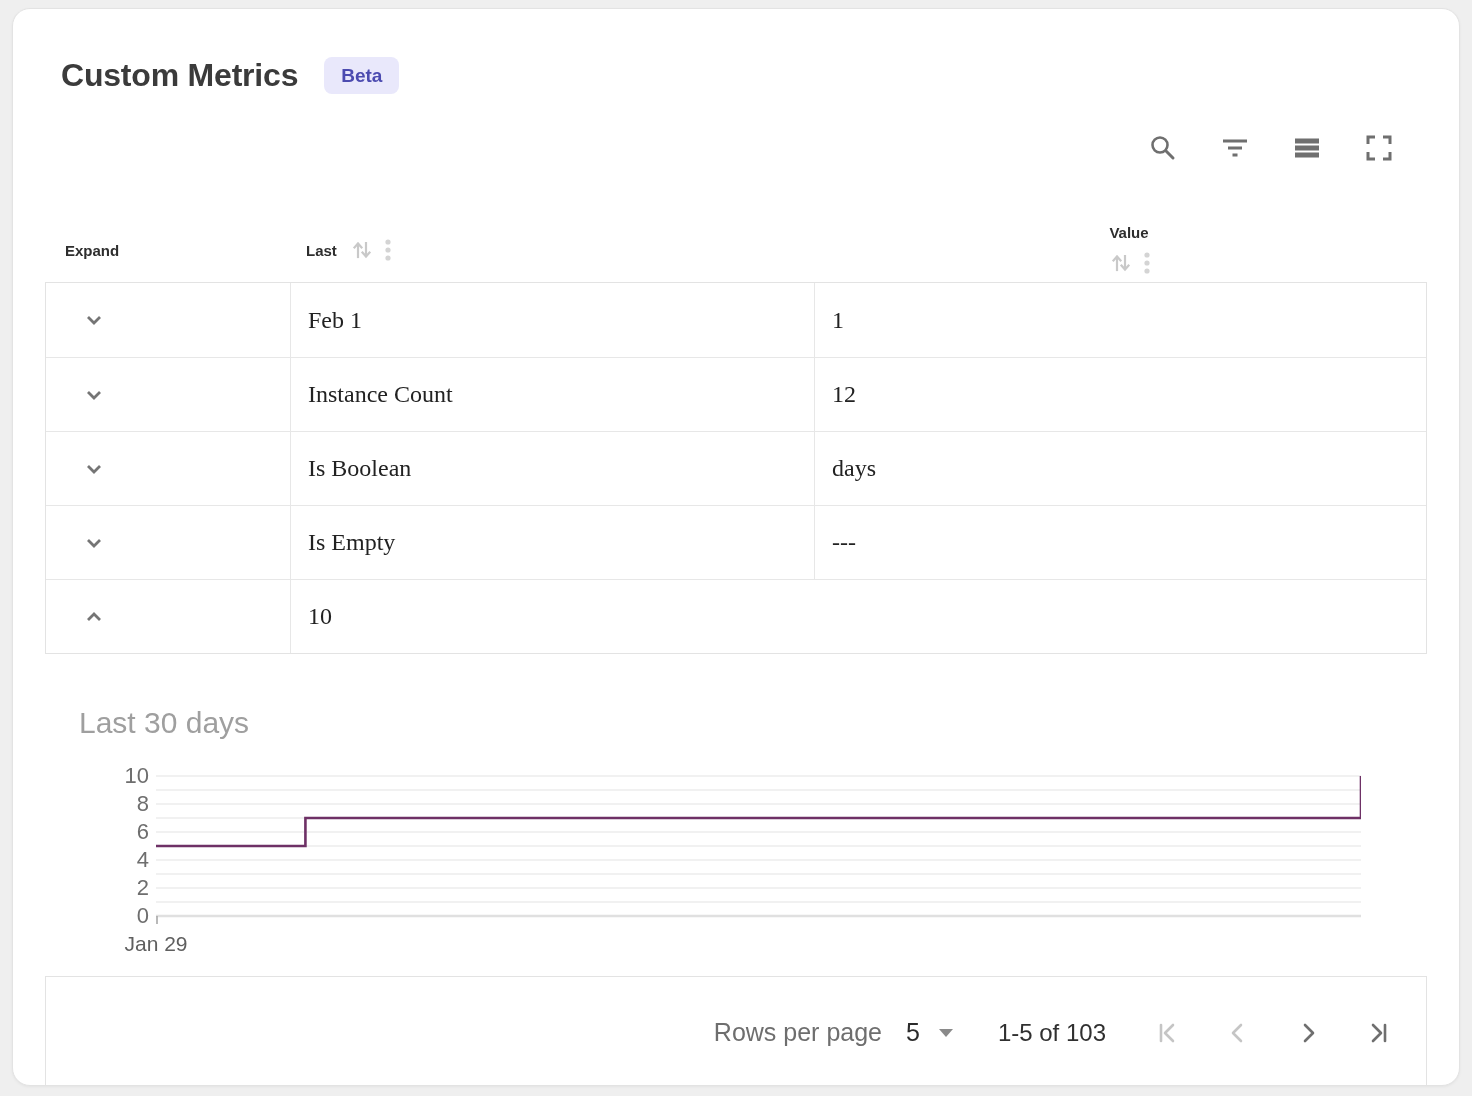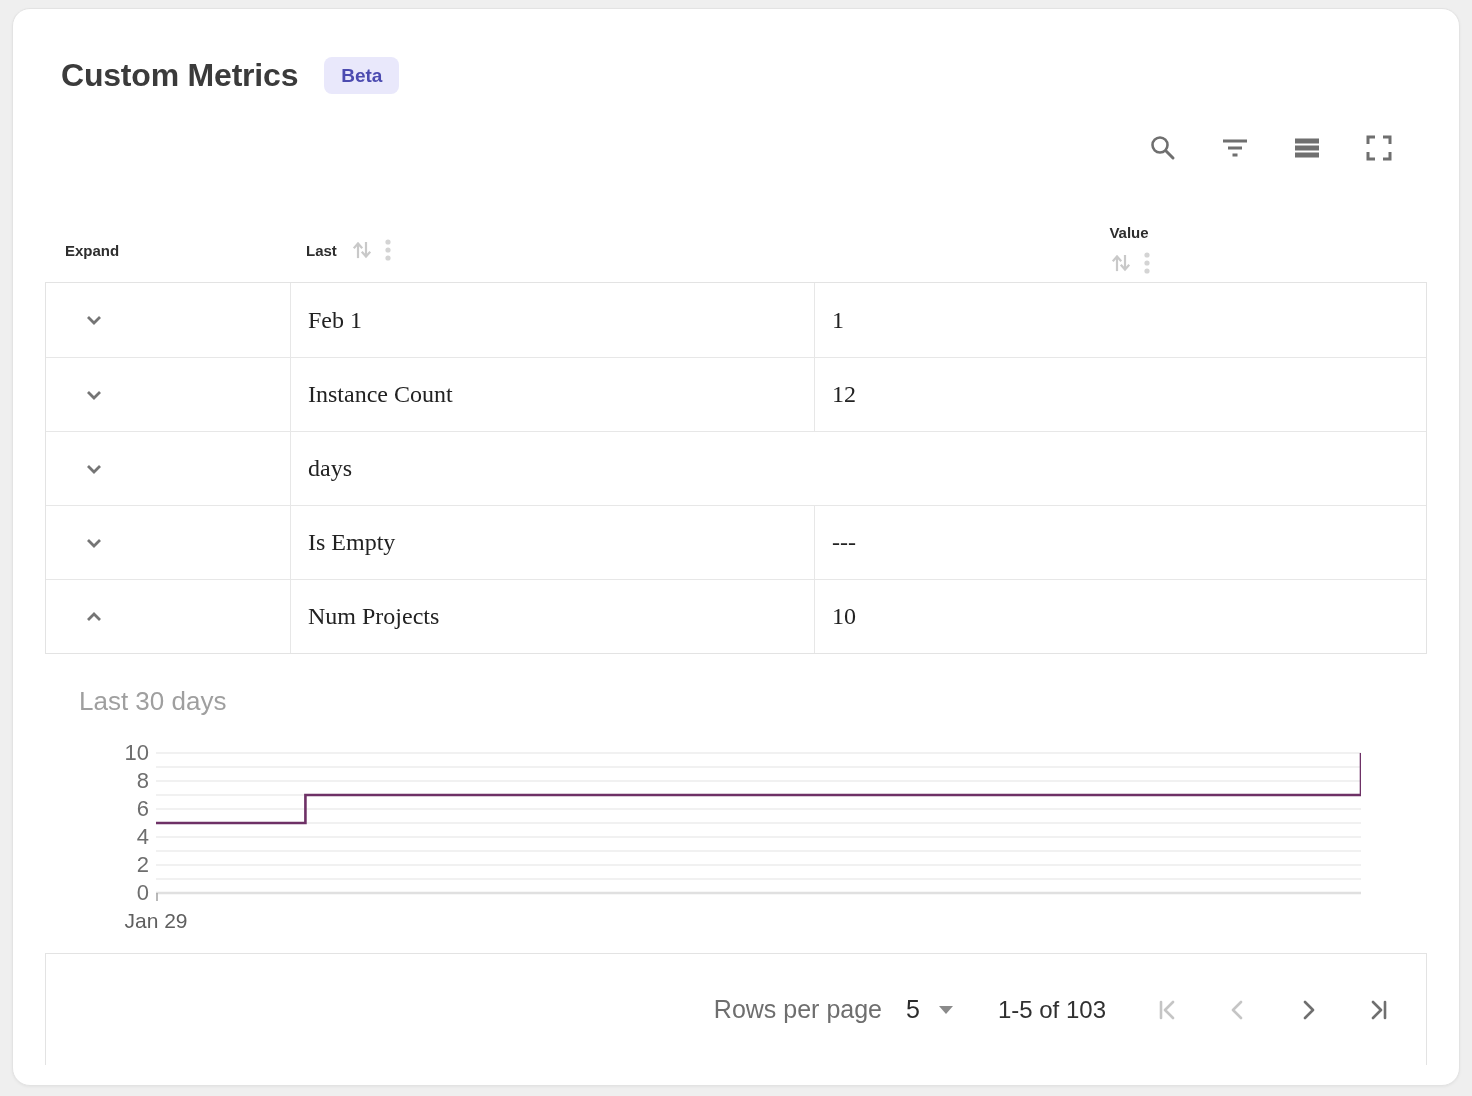--- a/index.html
+++ b/index.html
@@ -47,21 +47,21 @@
   .hdr-icons{display:flex;align-items:center;gap:8px;margin-left:4px;}
   .tbody{border:1px solid var(--border);}
   .tr{display:grid;grid-template-columns:244px 524px 1fr;height:74px;background:#fff;}
   .tr + .tr{border-top:1px solid var(--row-border);}
   .td{display:flex;align-items:center;font-size:24px;color:var(--ink);}
   .td.c-expand{padding-left:34px;}
   .td.c-name,.td.c-value{border-left:1px solid var(--row-border);padding-left:17px;font-family:Liberation Serif, serif;}
   .expand-btn{background:none;border:none;padding:0;width:28px;height:28px;display:flex;align-items:center;justify-content:center;cursor:pointer;}
   
   .detail{margin:0 32px;}
-  .chart-title{margin:32px 0 0 34px;font-size:26px;color:var(--gray);}
+  .chart-title{margin:52px 0 0 34px;font-size:30px;color:var(--gray);}
   .chart-row{display:flex;margin-top:34px;}
   .ylabels{position:relative;width:111px;height:152px;flex:none;}
   .ylabels span{position:absolute;right:7px;font-size:22px;color:var(--gray-mid);line-height:22px;transform:translateY(-50%);}
   .plot{position:relative;width:1205px;height:152px;}
   .xlabel{position:absolute;left:0;top:158px;transform:translateX(-50%);font-size:21px;color:#5f5f5f;white-space:nowrap;}
   
   .footer{
     margin:50px 32px 0 32px;height:112px;border:1px solid var(--border);border-bottom:none;
     display:flex;align-items:center;justify-content:flex-end;padding-right:34px;
   }
@@ -179,20 +179,21 @@
         <div class="td c-value">12</div>
       </div>
       <div class="tr">
         <div class="td c-expand">
           <button class="expand-btn">
             <svg width="26" height="26" viewBox="0 0 26 26" fill="none" stroke="#757575" stroke-width="2.8">
                 <polyline points="7,10 13,16 19,10"></polyline>
               </svg>
           </button>
         </div>
+        <div class="td c-name">Is Boolean</div>
         <div class="td c-value">days</div>
       </div>
       <div class="tr">
         <div class="td c-expand">
           <button class="expand-btn">
             <svg width="26" height="26" viewBox="0 0 26 26" fill="none" stroke="#757575" stroke-width="2.8">
                 <polyline points="7,10 13,16 19,10"></polyline>
               </svg>
           </button>
         </div>
@@ -200,21 +201,20 @@
         <div class="td c-value">---</div>
       </div>
       <div class="tr">
         <div class="td c-expand">
           <button class="expand-btn">
             <svg width="26" height="26" viewBox="0 0 26 26" fill="none" stroke="#757575" stroke-width="2.8">
                 <polyline points="7,16 13,10 19,16"></polyline>
               </svg>
           </button>
         </div>
-        <div class="td c-name">Num Projects</div>
         <div class="td c-value">10</div>
       </div>
     </div>
   </div>
 
   <div class="detail">
     <div class="chart-title">Last 30 days</div>
     <div class="chart-row">
       <div class="ylabels" id="ylabels">
           <span style="top: 142px;">0</span>

